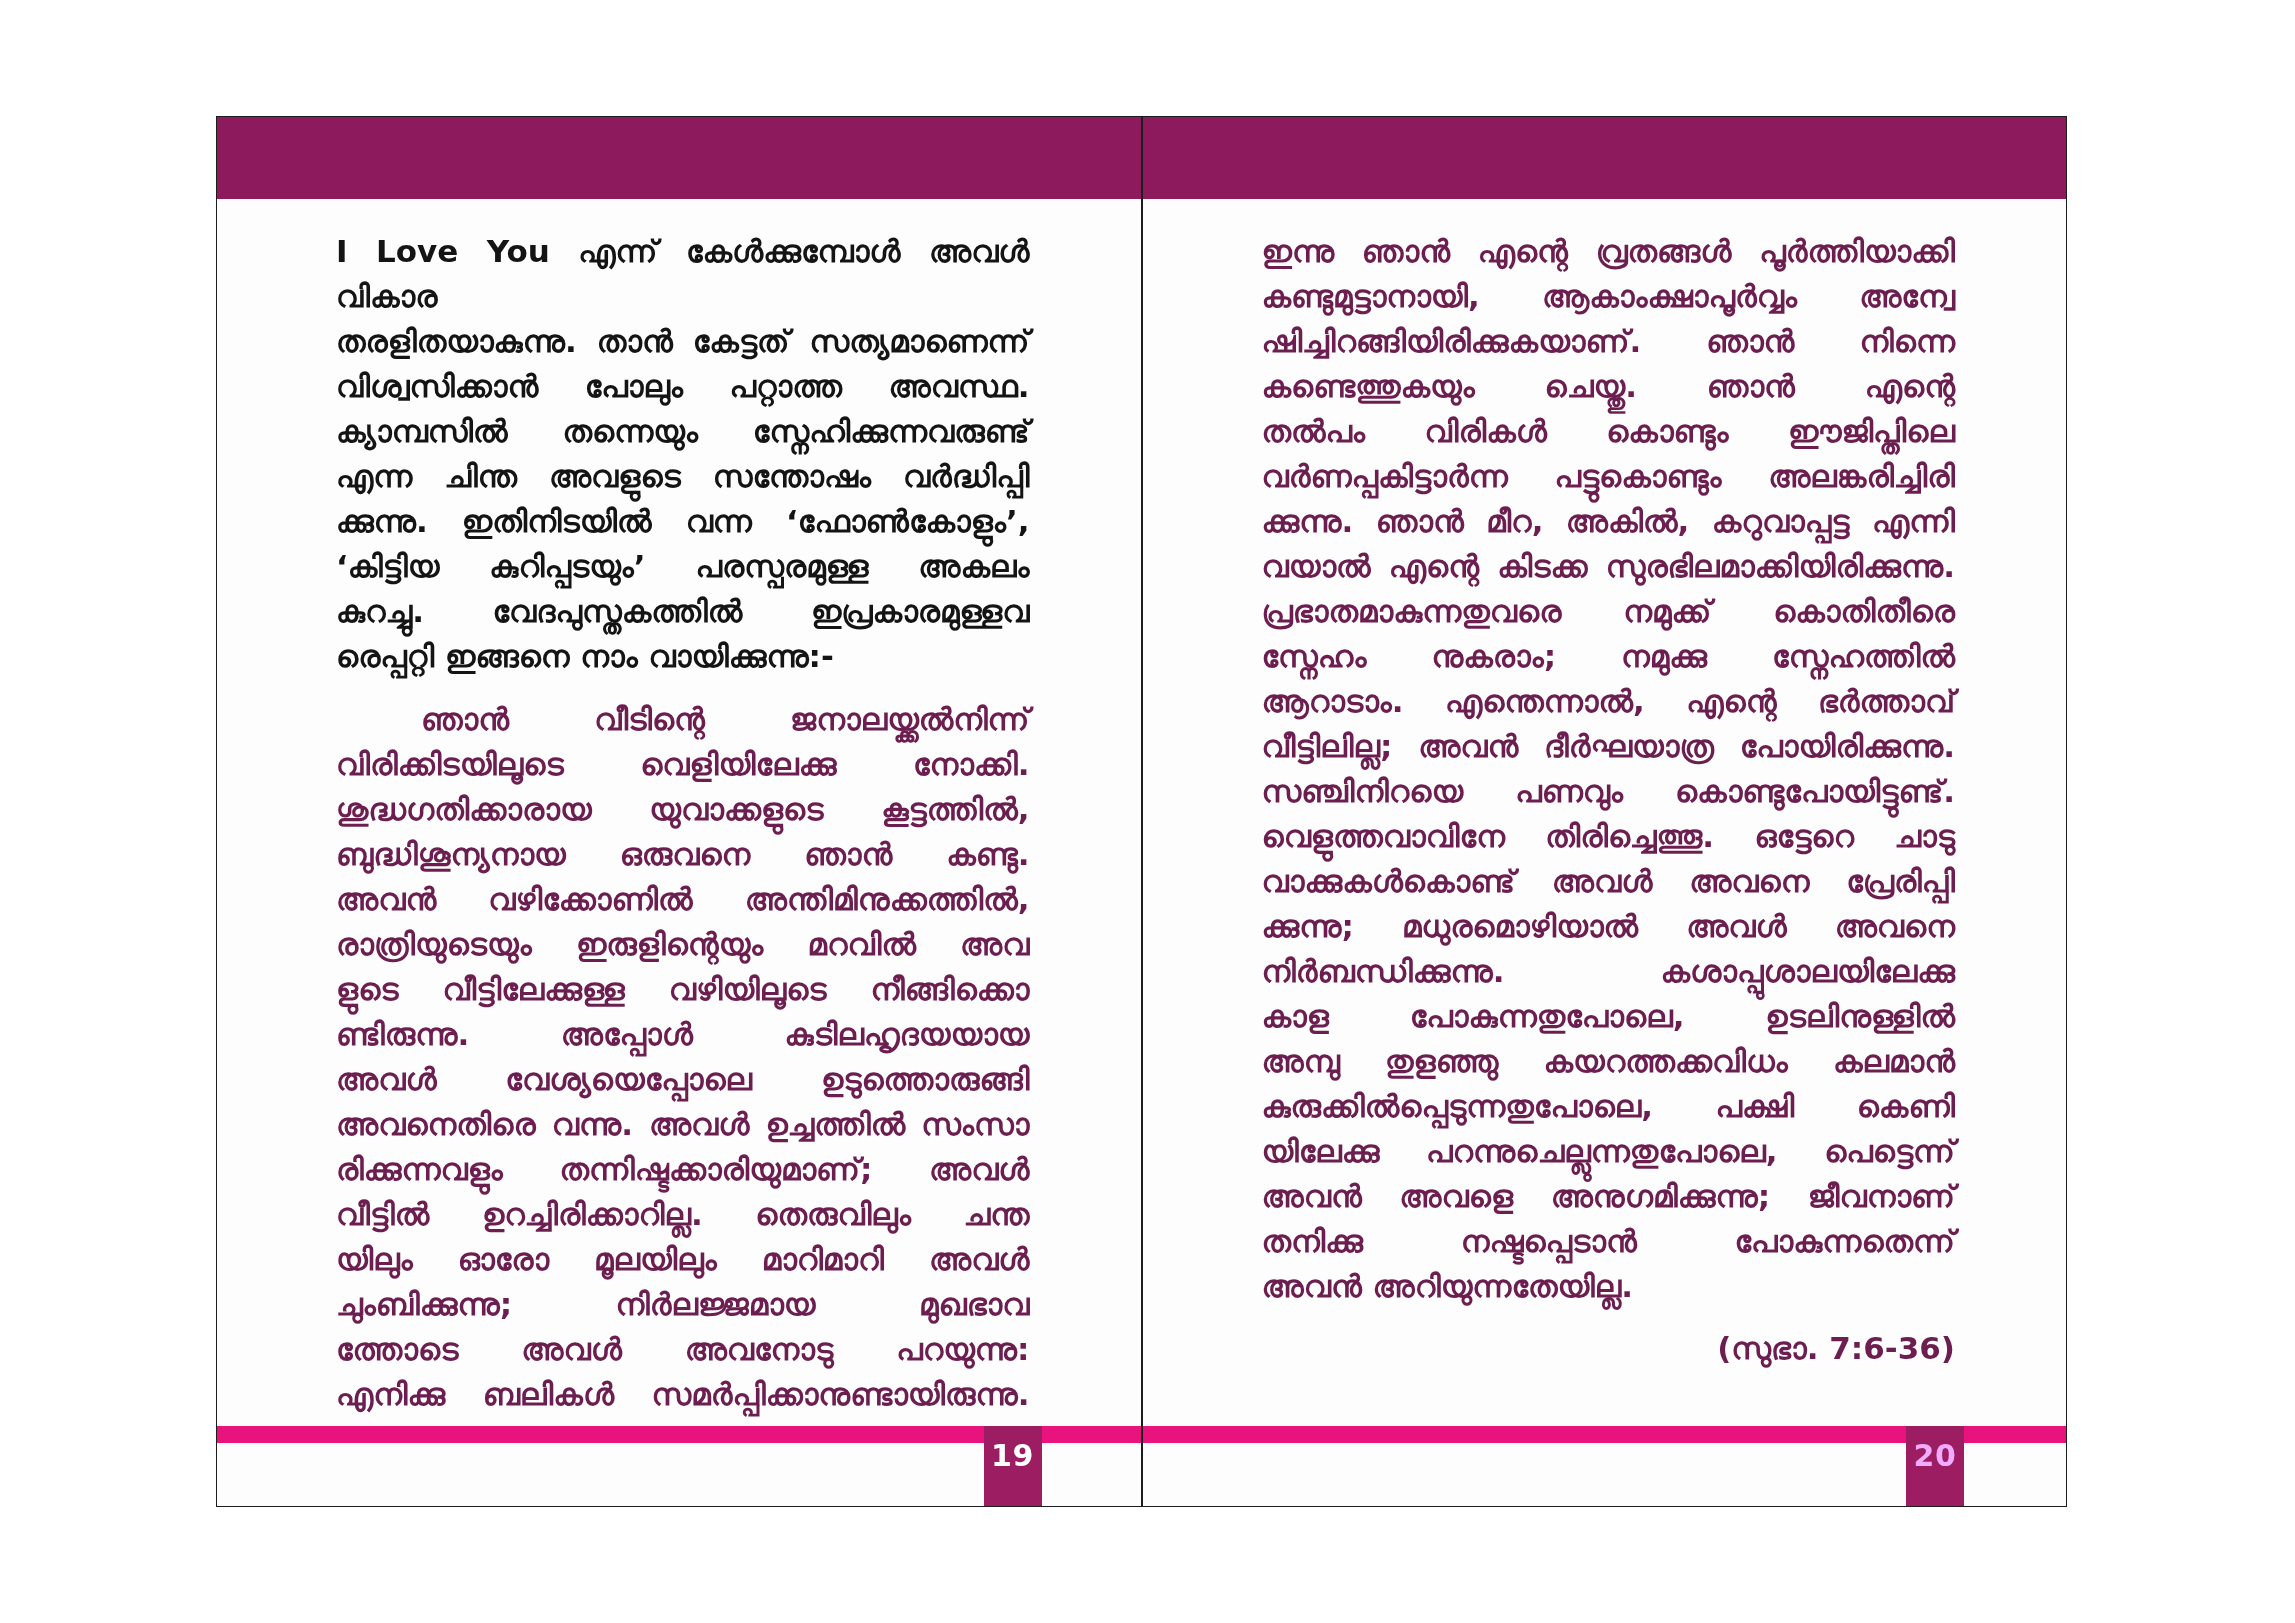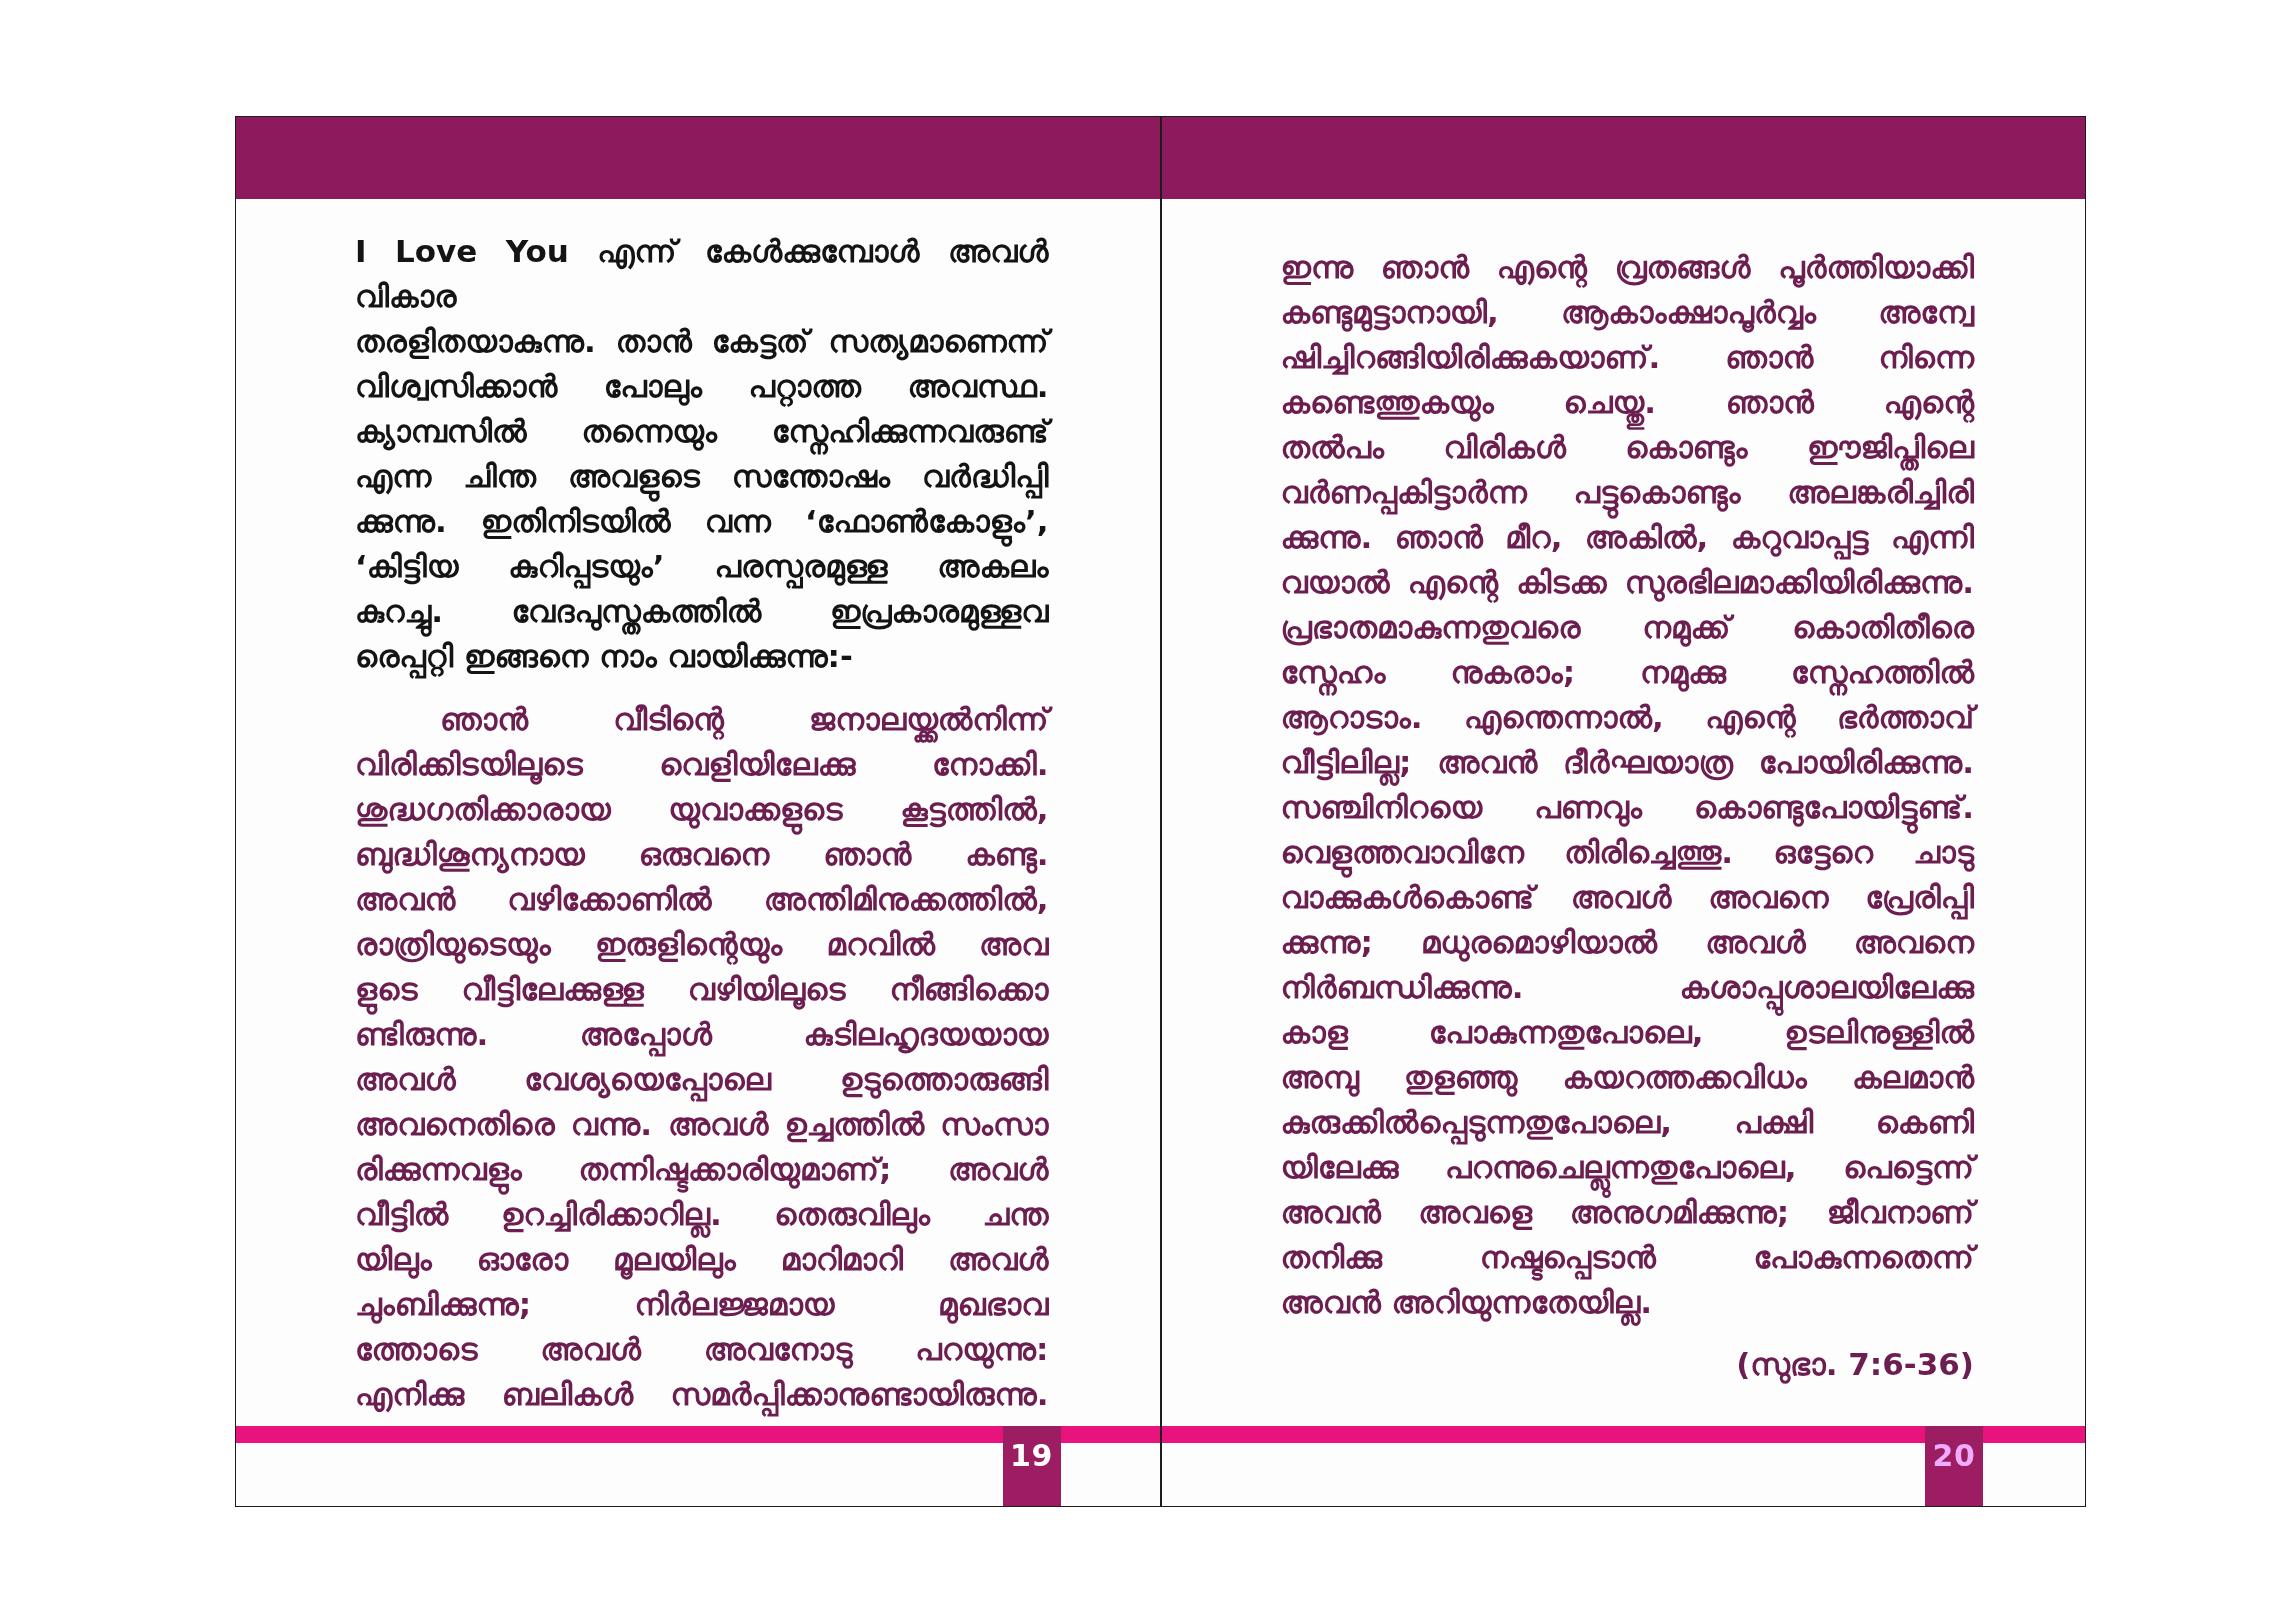--- a/index.html
+++ b/index.html
@@ -9,21 +9,21 @@
     font-family: "DejaVu Sans", sans-serif;
   }
   body {
     width: 2295px;
     height: 1623px;
     position: relative;
     overflow: hidden;
   }
   .spread {
     position: absolute;
-    left: 235px;
+    left: 216px;
     top: 116px;
     width: 1851px;
     height: 1391px;
     display: flex;
     box-sizing: border-box;
     border: 1.3px solid #1c1c1c;
     background: #fefdfd;
   }
   .page {
     position: relative;
@@ -138,21 +138,21 @@
 
     <div class="pagenum-box" style="background-color: rgb(156, 29, 98);">
       <span class="num" style="color: rgb(255, 255, 255);">19</span>
     </div>
   </div>
 
   <div class="page right">
     <div class="header-bar" style="background-color: rgb(141, 26, 92);"></div>
 
     <div class="text-col">
-      <div class="para quote-cont no-justify-last" style="margin-top: 16px; color: rgb(107, 30, 79);">
+      <div class="para quote-cont no-justify-last" style="margin-top: 0px; color: rgb(107, 30, 79);">
           <div class="line">ഇന്നു ഞാൻ എന്റെ വ്രതങ്ങൾ പൂർത്തിയാക്കി</div>
           <div class="line">കണ്ടുമുട്ടാനായി, ആകാംക്ഷാപൂർവ്വം അന്വേ</div>
           <div class="line">ഷിച്ചിറങ്ങിയിരിക്കുകയാണ്. ഞാൻ നിന്നെ</div>
           <div class="line">കണ്ടെത്തുകയും ചെയ്തു. ഞാൻ എന്റെ</div>
           <div class="line">തൽപം വിരികൾ കൊണ്ടും ഈജിപ്തിലെ</div>
           <div class="line">വർണപ്പകിട്ടാർന്ന പട്ടുകൊണ്ടും അലങ്കരിച്ചിരി</div>
           <div class="line">ക്കുന്നു. ഞാൻ മീറ, അകിൽ, കറുവാപ്പട്ട എന്നി</div>
           <div class="line">വയാൽ എന്റെ കിടക്ക സുരഭിലമാക്കിയിരിക്കുന്നു.</div>
           <div class="line">പ്രഭാതമാകുന്നതുവരെ നമുക്ക് കൊതിതീരെ</div>
           <div class="line">സ്നേഹം നുകരാം; നമുക്കു സ്നേഹത്തിൽ</div>

